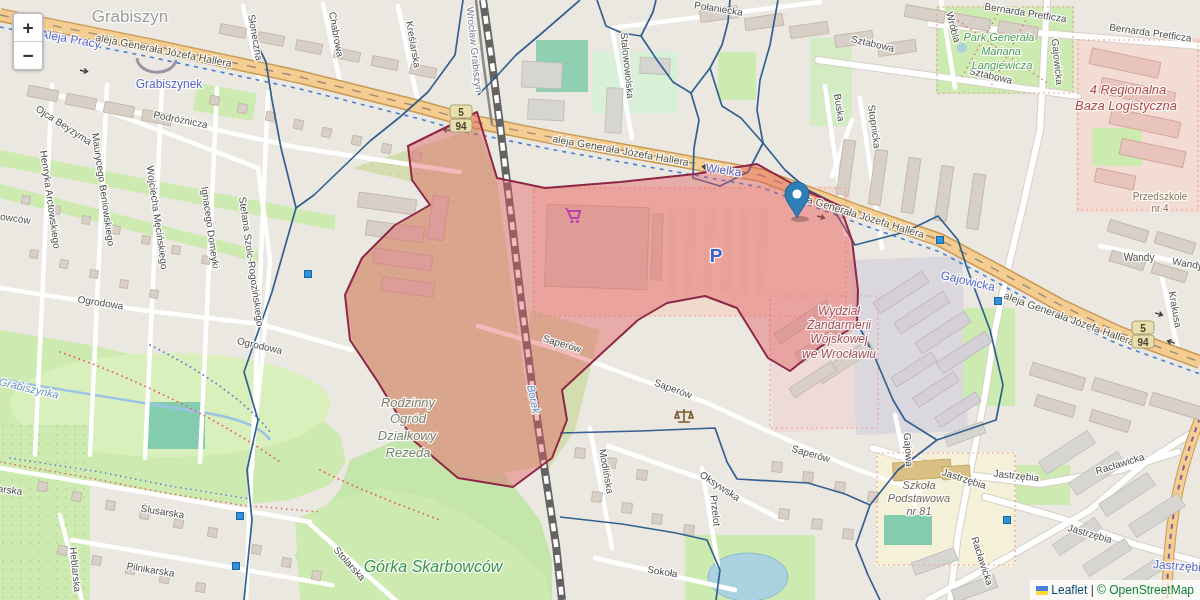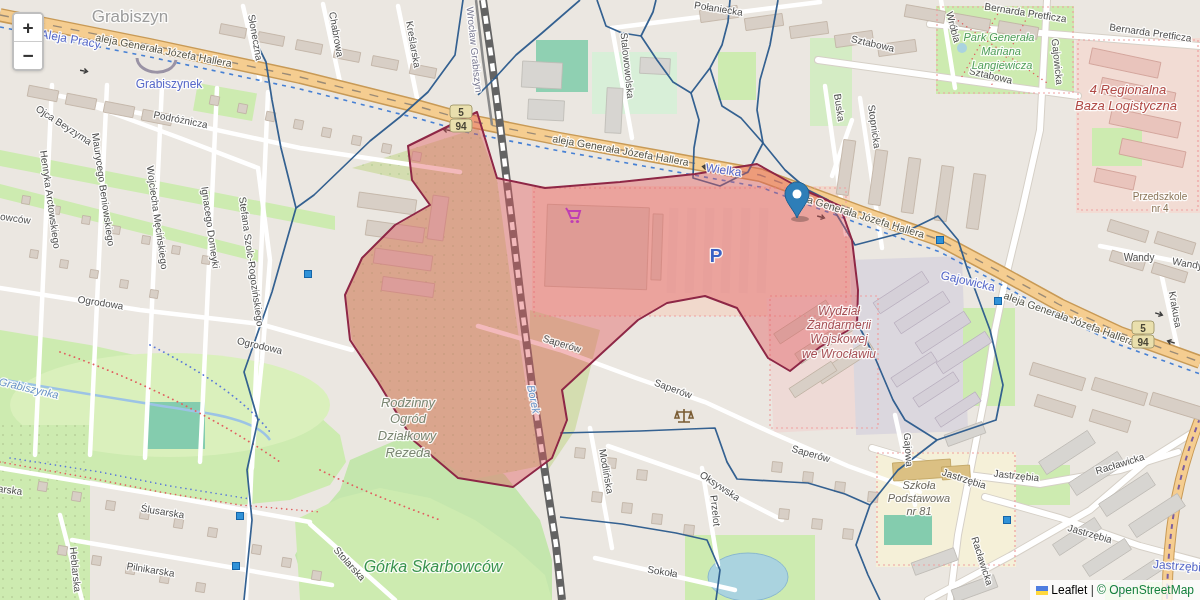--- a/index.html
+++ b/index.html
@@ -24,21 +24,21 @@
   .pk{font-size:19px;fill:#3b62c4;font-weight:bold}
   .shield-t{font-size:10px;fill:#494536;font-weight:bold;stroke-width:0}
   
   .zoomctl{position:absolute;top:12px;left:12px;width:28px;border:2px solid rgba(0,0,0,.25);
        border-radius:5px;overflow:hidden;background:#fff;box-shadow:0 1px 3px rgba(0,0,0,.15);}
   .zoomctl .zbtn{width:28px;height:27px;line-height:27px;text-align:center;font-size:19px;
        font-weight:bold;color:#333;background:#fff;user-select:none;cursor:pointer;}
   .zoomctl .zbtn+ .zbtn{border-top:1px solid #ccc;}
   .attr{position:absolute;right:0;bottom:0;height:20px;line-height:20px;background:rgba(255,255,255,.78);
        padding:0 6px;font-size:12px;color:#333;white-space:nowrap;}
-  .attr a{color:#000000;text-decoration:none;cursor:pointer;}
+  .attr a{color:#0c4a6e;text-decoration:none;cursor:pointer;}
   .attr .osm{color:#15803d;cursor:pointer;}
   .flag{display:inline-block;width:12px;height:9px;vertical-align:-1px;margin-right:3px;}
   .flag .b{display:block;width:12px;height:4.5px;background:#4e7de0;}
   .flag .y{display:block;width:12px;height:4.5px;background:#ffd83d;}
 </style>
 </head>
 <body>
 
 <div id="map">
   <svg id="svg" width="1200" height="600" viewBox="0 0 1200 600">

